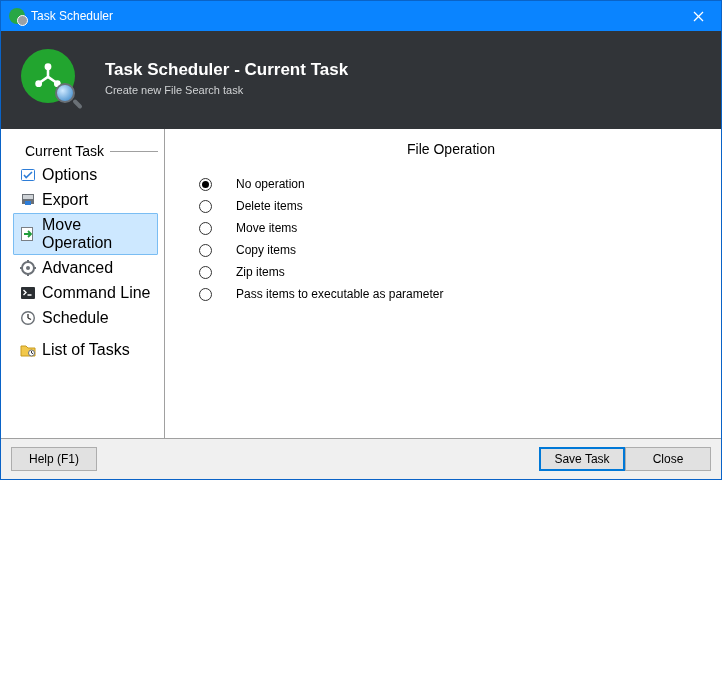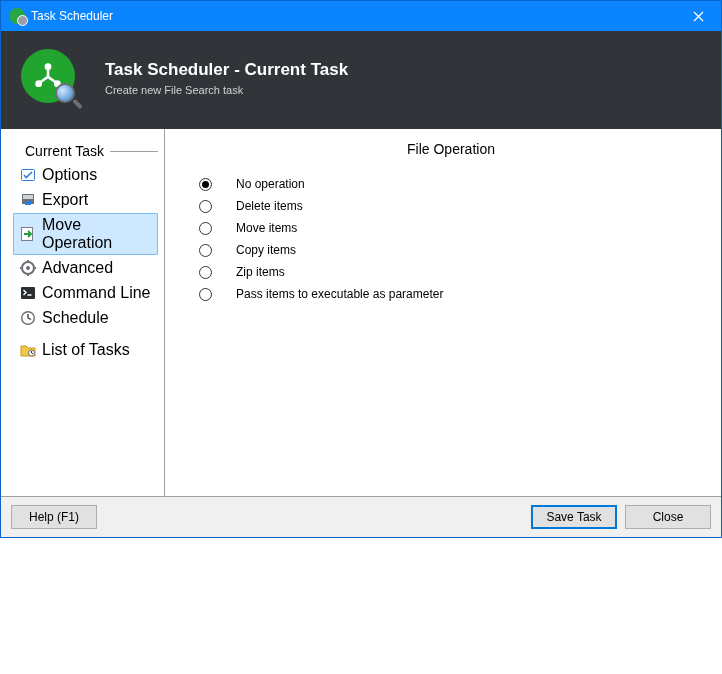--- a/index.html
+++ b/index.html
@@ -1,18 +1,18 @@
 <!DOCTYPE html>
 <html><head>
 <meta charset="utf-8">
 <style>
   * { box-sizing: border-box; }
   html, body { margin: 0; padding: 0; font-family: "Segoe UI", Tahoma, sans-serif; font-size: 12px; color: #000; }
   .window {
-    width: 722px; height: 538px;
+    width: 722px; height: 480px;
     border: 1px solid #0a63c7;
     background: #fff;
     display: flex; flex-direction: column;
     position: relative;
   }
   
   .titlebar {
     height: 30px; background: #0a84ff;
     display: flex; align-items: center; justify-content: space-between;
     color: #fff; padding: 0 0 0 8px;
@@ -109,21 +109,21 @@
   .radio.checked::after {
     content: ""; width: 7px; height: 7px; background: #000; border-radius: 50%;
   }
   
   .footer {
     border-top: 1px solid #a0a0a0;
     padding: 8px 10px;
     display: flex; align-items: center; justify-content: space-between;
     background: #f0f0f0;
   }
-  .footer-right { display: flex; gap: 8px; }
+  .footer-right { display: flex; }
   .btn {
     min-width: 86px; height: 24px;
     background: #e1e1e1; border: 1px solid #adadad;
     font-size: 12px; padding: 0 12px;
     cursor: pointer;
     display: inline-flex; align-items: center; justify-content: center;
   }
   .btn.primary { border: 2px solid #0078d7; background: #e1e1e1; }
 </style>
 </head>

